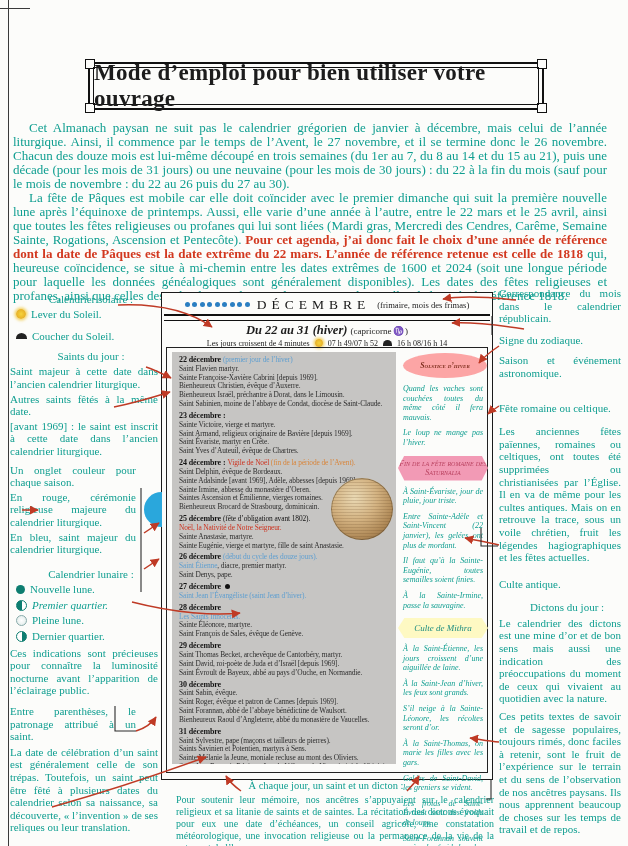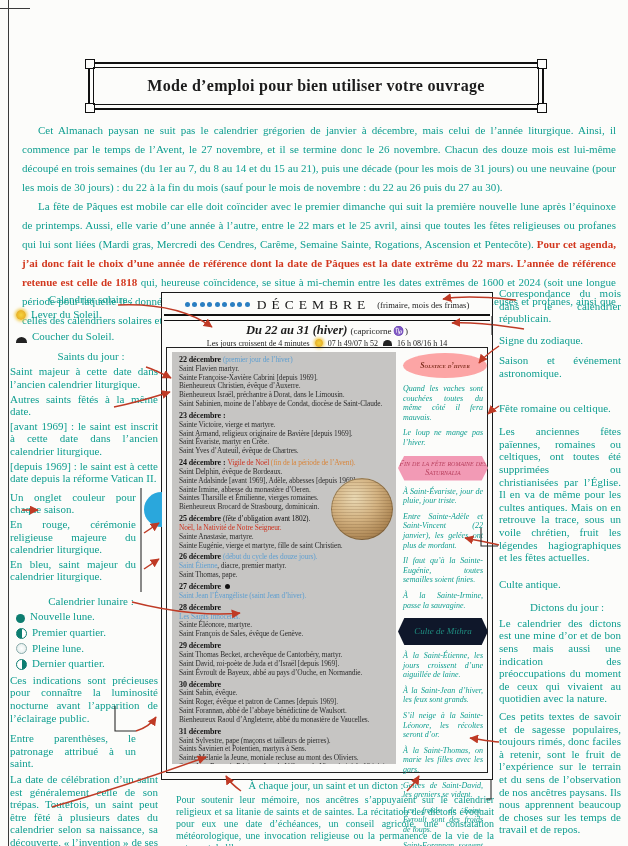--- a/index.html
+++ b/index.html
@@ -5,40 +5,40 @@
   html,body{margin:0;padding:0;background:#e8e8e4;}
   .page{position:relative;width:628px;height:846px;margin:0 auto;background:#fcfcfa;
         font-family:"Liberation Serif","DejaVu Serif",serif;overflow:hidden;}
   
   .edge-v{position:absolute;left:8px;top:0;width:1px;height:846px;background:#3a3a3a;}
   .edge-h{position:absolute;left:0;top:8px;width:30px;height:1px;background:#3a3a3a;}
 
   
   .title-box{position:absolute;left:88px;top:62px;width:452px;height:44px;border:2.2px solid #111;}
   .title-box .inner{position:absolute;inset:3px;border:1px solid #111;display:flex;align-items:center;justify-content:center;}
-  .title-box h1{margin:0;font-size:16px;font-weight:bold;color:#1c1c1c;letter-spacing:.3px;}
+  .title-box h1{margin:0;font-size:23px;font-weight:bold;color:#1c1c1c;letter-spacing:.3px;}
   .corner{position:absolute;width:8px;height:8px;border:1.6px solid #111;background:#fcfcfa;}
   .corner.tl{left:-5px;top:-5px;} .corner.tr{right:-5px;top:-5px;}
   .corner.bl{left:-5px;bottom:-5px;} .corner.br{right:-5px;bottom:-5px;}
 
   
-  .intro{position:absolute;left:22px;top:121px;width:594px;color:#0f9e90;
-         font-size:11px;line-height:19px;text-align:justify;}
+  .intro{position:absolute;left:13px;top:121px;width:594px;color:#0f9e90;
+         font-size:13px;line-height:14px;text-align:justify;}
   .intro p{margin:0;text-indent:16px;}
   .c-r2{color:#d2381f;font-weight:bold;}
 
   
   .ann-col{position:absolute;color:#0f9e90;font-size:11px;line-height:12.6px;text-align:justify;}
   #left-col{left:10px;top:293px;width:148px;}
   #right-col{left:499px;top:287px;width:122px;}
   .ann{margin:0;}
   .ann-h{text-align:center;padding-left:14px;}
   .ann-p{}
   .ann.narrow{padding-right:22px;}
-  .ann-i{display:flex;align-items:flex-end;gap:5px;text-align:left;padding-left:6px;}
+  .ann-i{display:flex;align-items:center;gap:5px;text-align:left;padding-left:6px;}
   .icn{flex:0 0 auto;display:inline-block;}
   .sun-icon{width:10px;height:10px;border-radius:50%;background:radial-gradient(#f6d43c,#e9b42a 60%);
             box-shadow:0 0 3px 1.5px rgba(240,200,60,.8);}
   .sunset-icon{width:11px;height:5px;background:#222;border-radius:10px 10px 0 0;border-bottom:1px solid #222;}
   .new-moon-icon{width:9px;height:9px;border-radius:50%;background:#0d7d70;}
   .first-quarter-icon{width:9px;height:9px;border-radius:50%;border:1px solid #0d7d70;
       background:linear-gradient(90deg,#0d7d70 50%,#fff 50%);}
   .full-moon-icon{width:9px;height:9px;border-radius:50%;border:1px solid #8aa;background:radial-gradient(#fff,#dce8e6);}
   .last-quarter-icon{width:9px;height:9px;border-radius:50%;border:1px solid #0d7d70;
       background:linear-gradient(90deg,#fff 50%,#0d7d70 50%);}
@@ -78,21 +78,21 @@
               font-size:8px;line-height:9.6px;font-style:italic;text-align:justify;}
   .dicton{margin-top:6px;}
   .oval{width:84px;height:25px;margin:2px auto 0 auto;background:#fca5a5;border-radius:50%;
         display:flex;align-items:center;justify-content:center;text-align:center;}
   .oval span{font-size:7.8px;font-weight:bold;font-style:italic;font-variant:small-caps;color:#7c2d1c;line-height:8px;}
   .banner{width:calc(100% + 10px);margin-left:-5px;margin-top:8px;display:flex;align-items:center;justify-content:center;
           text-align:center;clip-path:polygon(0 50%,7% 0,93% 0,100% 50%,93% 100%,7% 100%);}
   .banner span{font-style:italic;line-height:9px;}
   .banner-pink{height:25px;background:#f29ab5;}
   .banner-pink span{color:#b8405e;font-size:8px;font-variant:small-caps;}
-  .banner-teal{height:27px;background:#0f172a;}
+  .banner-teal{height:20px;background:#fef9c3;}
   .banner-teal span{color:#1f8d80;font-size:9px;}
   .season-tab{position:absolute;left:144px;top:492px;width:18px;height:35px;background:#2aa7dc;
               border-radius:18px 0 0 18px;z-index:4;}
 
   
   .bottom-heading{position:absolute;left:161px;top:780px;width:330px;text-align:center;color:#0f9e90;font-size:10.5px;}
   .bottom-para{position:absolute;left:176px;top:794px;width:318px;color:#0f9e90;font-size:10px;line-height:12px;text-align:justify;}
 
   .arrows{position:absolute;inset:0;z-index:6;pointer-events:none;}
 </style>
@@ -126,30 +126,29 @@
         <span>Lever du Soleil.</span>
       </div>
       <div class="ann ann-i" style="margin-top: 10px;">
         <span class="icn sunset-icon"></span>
         <span>Coucher du Soleil.</span>
       </div>
       <div class="ann ann-h" style="margin-top: 7px;"><span>Saints du jour&nbsp;:</span></div>
       <div class="ann ann-p" style="margin-top: 3px;"><span>Saint majeur à cette date dans l’ancien calendrier liturgique.</span></div>
       <div class="ann ann-p" style="margin-top: 2px;"><span>Autres saints fêtés à la même date.</span></div>
       <div class="ann ann-p" style="margin-top: 2px;"><span>[avant 1969]&nbsp;: le saint est inscrit à cette date dans l’ancien calendrier liturgique.</span></div>
-      <div class="ann ann-p" style="margin-top: 2px;"><span>[depuis 1969]&nbsp;: le saint est à cette date depuis la réforme Vatican II.</span></div>
       <div class="ann ann-p narrow" style="margin-top: 6px;"><span>Un onglet couleur pour chaque saison.</span></div>
       <div class="ann ann-p narrow" style="margin-top: 2px;"><span>En rouge, cérémonie religieuse majeure du calendrier liturgique.</span></div>
       <div class="ann ann-p narrow" style="margin-top: 2px;"><span>En bleu, saint majeur du calendrier liturgique.</span></div>
       <div class="ann ann-h" style="margin-top: 12px;"><span>Calendrier lunaire&nbsp;:</span></div>
       <div class="ann ann-i" style="margin-top: 3px;">
         <span class="icn new-moon-icon"></span>
         <span>Nouvelle lune.</span>
       </div>
-      <div class="ann ann-i" style="margin-top: 3px;">
+      <div class="ann ann-i" style="margin-top: 3px; font-style: italic;">
         <span class="icn first-quarter-icon"></span>
         <span>Premier quartier.</span>
       </div>
       <div class="ann ann-i" style="margin-top: 3px;">
         <span class="icn full-moon-icon"></span>
         <span>Pleine lune.</span>
       </div>
       <div class="ann ann-i" style="margin-top: 3px;">
         <span class="icn last-quarter-icon"></span>
         <span>Dernier quartier.</span>
@@ -214,33 +213,33 @@
               <div class="day-l"><span>Sainte Victoire, vierge et martyre.</span></div>
               <div class="day-l"><span>Saint Armand, religieux originaire de Bavière [depuis 1969].</span></div>
               <div class="day-l"><span>Saint Évariste, martyr en Crête.</span></div>
               <div class="day-l"><span>Saint Yves d’Auteuil, évêque de Chartres.</span></div>
             </div>
             <div class="day">
               <div class="day-h"><span class="c-d">24 décembre&nbsp;: </span><span class="c-r">Vigile de Noël </span><span class="c-o">(fin de la période de l’Avent).</span></div>
               <div class="day-l"><span>Saint Delphin, évêque de Bordeaux.</span></div>
               <div class="day-l"><span>Sainte Adalsinde [avant 1969], Adèle, abbesses [depuis 1969].</span></div>
               <div class="day-l"><span>Sainte Irmine, abbesse du monastère d’Oeren.</span></div>
-              <div class="day-l"><span>Saintes Tharsille et Émilienne, vierges romaines.</span></div>
+              <div class="day-l"><span>Saintes Ascension et Émilienne, vierges romaines.</span></div>
               <div class="day-l"><span>Bienheureux Brocard de Strasbourg, dominicain.</span></div>
             </div>
             <div class="day">
               <div class="day-h"><span class="c-d">25 décembre </span><span>(fête d’obligation avant 1802).</span></div>
               <div class="day-l"><span class="c-r">Noël, la Nativité de Notre Seigneur.</span></div>
               <div class="day-l"><span>Sainte Anastasie, martyre.</span></div>
-              <div class="day-l"><span>Sainte Eugénie, vierge et martyre, fille de saint Christien.</span></div>
+              <div class="day-l"><span>Sainte Eugénie, vierge et martyre, fille de saint Anastasie.</span></div>
             </div>
             <div class="day">
               <div class="day-h"><span class="c-d">26 décembre </span><span class="c-b">(début du cycle des douze jours).</span></div>
               <div class="day-l"><span class="c-b">Saint Étienne</span><span>, diacre, premier martyr.</span></div>
-              <div class="day-l"><span>Saint Thomas, pape.</span></div>
+              <div class="day-l"><span>Saint Denys, pape.</span></div>
             </div>
             <div class="day">
               <div class="day-h"><span class="c-d">27 décembre </span><span class="c-m"></span></div>
               <div class="day-l"><span class="c-b">Saint Jean l’Évangéliste (saint Jean d’hiver).</span></div>
             </div>
             <div class="day">
               <div class="day-h"><span class="c-d">28 décembre</span></div>
               <div class="day-l"><span class="c-b">Les Saints Innocents.</span></div>
               <div class="day-l"><span>Sainte Éléonore, martyre.</span></div>
               <div class="day-l"><span>Saint François de Sales, évêque de Genève.</span></div>

